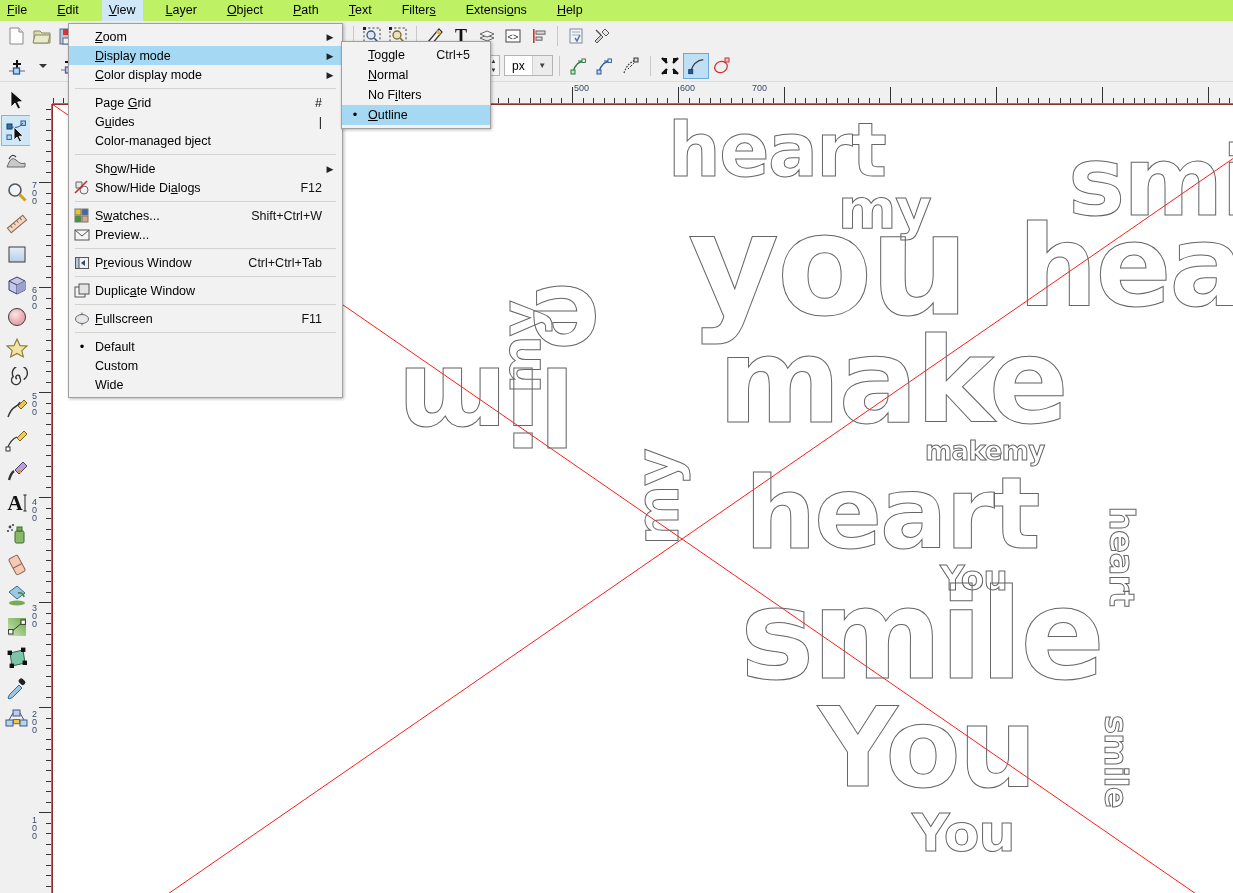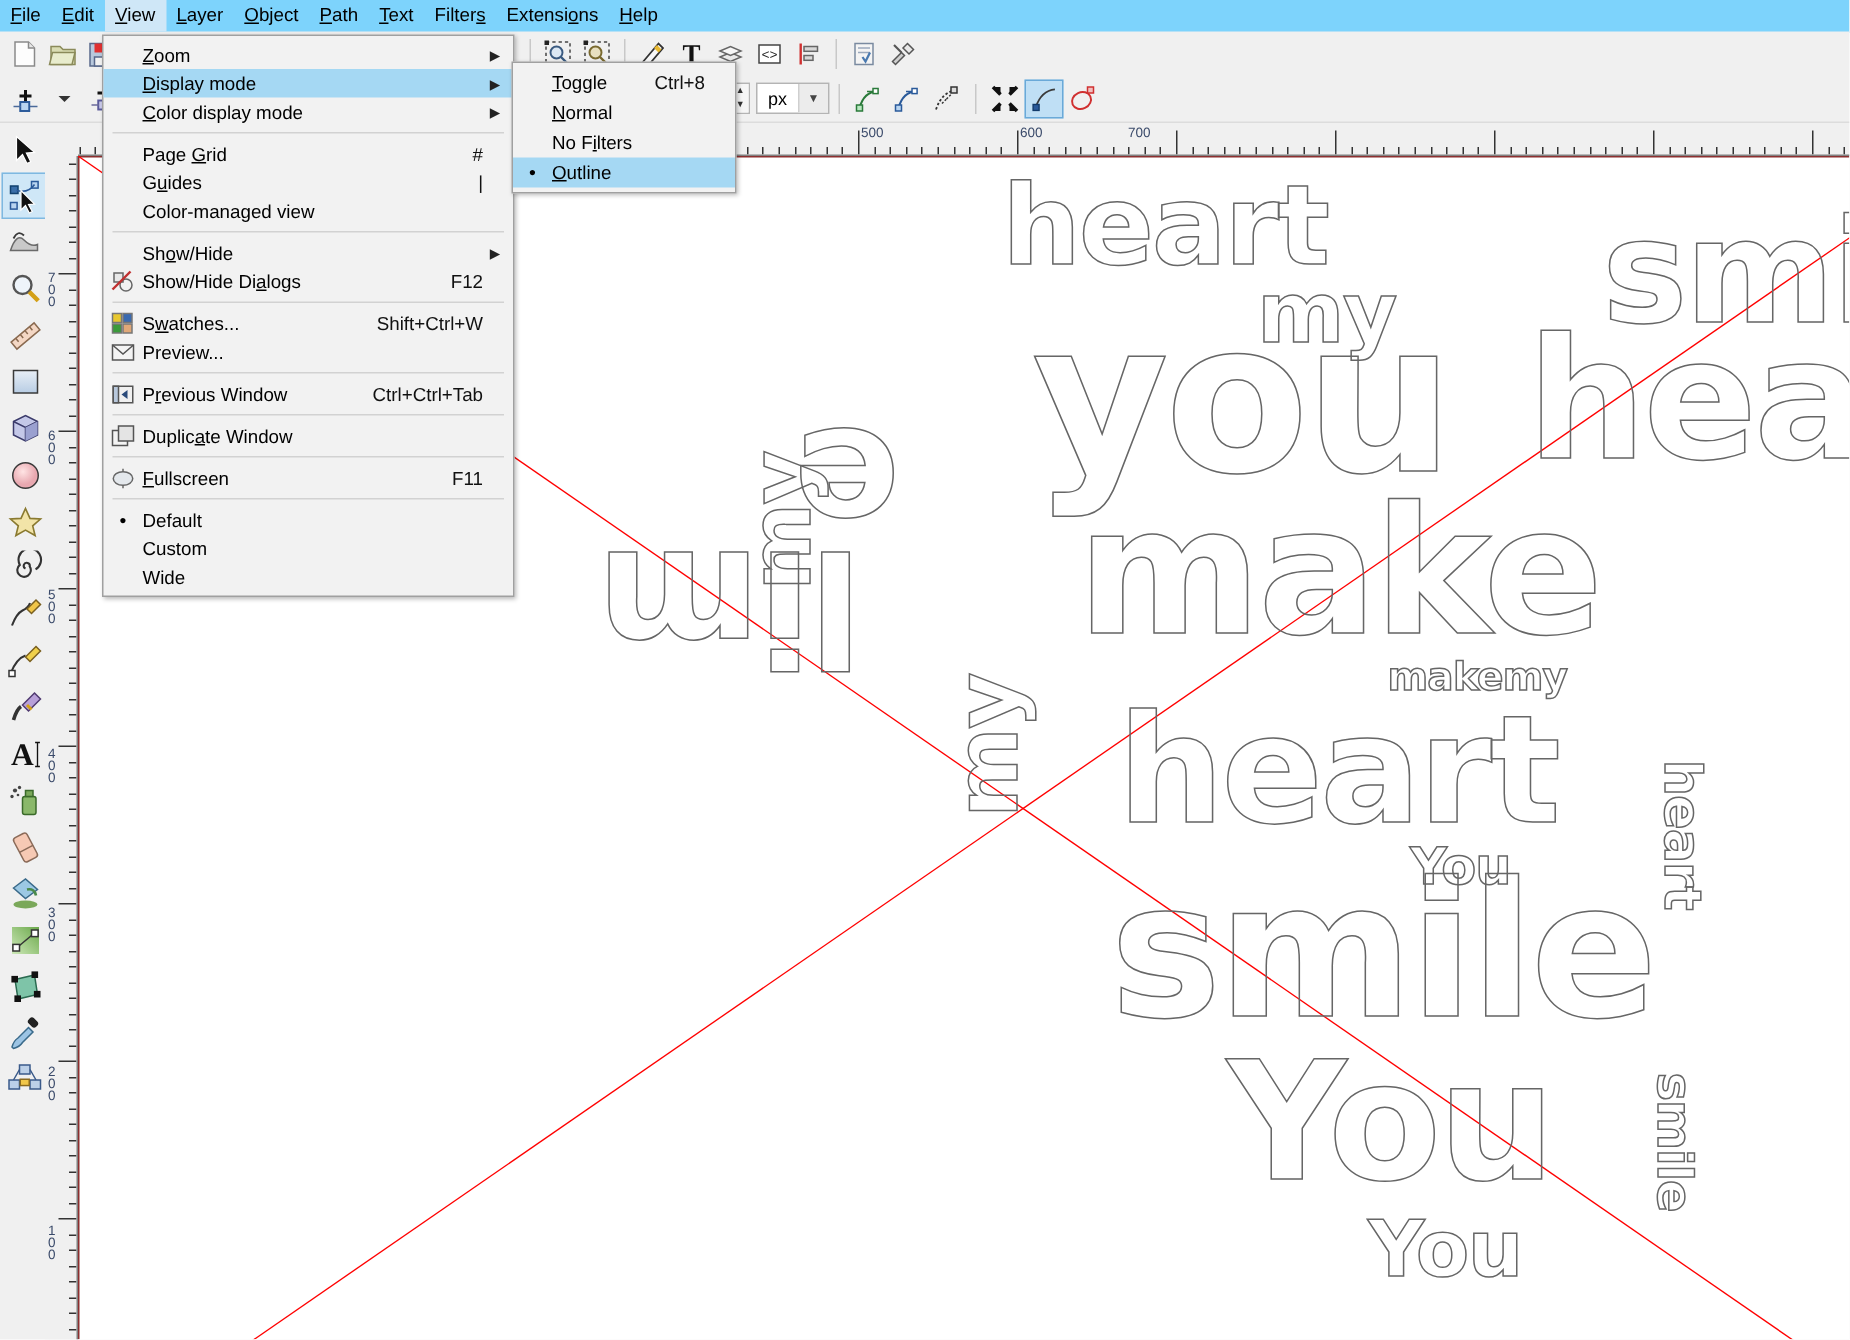--- a/index.html
+++ b/index.html
@@ -10,22 +10,22 @@
     background: #ffffff;
     font-family: "Liberation Sans", sans-serif;
     font-size: 12px;
     color: #000;
   }
   #app { position: relative; width: 1233px; height: 893px; background:#f0f0f0; }
 
   
   #menubar {
     position:absolute; top:0; left:0; width:1233px; height:22px;
-    background:#7dd3fc; display:flex; align-items:center;
-    font-size:12.5px; border-bottom:1px solid #f0f0f0;
+    background:#bef264; display:flex; align-items:center;
+    font-size:12.5px; border-bottom:1px solid #f0f0f0;gap:16px;
   }
   .menu-item {
     padding:3px 7px; cursor:default; line-height:15px; white-space:nowrap;
   }
   .menu-item.active { background:#cfe7f7; }
   .menu-item u { text-decoration: underline; }
 
   
   #toolbar-commands {
     position:absolute; top:22px; left:0; width:1233px; height:28px;
@@ -867,21 +867,21 @@
         <span class="m-arrow"></span>
       </div>
       <div class="mrow">
         <span class="m-icon"></span>
         <span class="m-label">G<u>u</u>ides</span>
         <span class="m-accel">|</span>
         <span class="m-arrow"></span>
       </div>
       <div class="mrow">
         <span class="m-icon"></span>
-        <span class="m-label">Color-managed view</span>
+        <span class="m-label">Color-managed bject</span>
         <span class="m-arrow"></span>
       </div>
       <div class="msep"></div>
       <div class="mrow">
         <span class="m-icon"></span>
         <span class="m-label">Sh<u>o</u>w/Hide</span>
         <span class="m-arrow">▶</span>
       </div>
       <div class="mrow">
         <span class="m-icon">
@@ -970,21 +970,21 @@
         <span class="m-icon"></span>
         <span class="m-label">Wide</span>
         <span class="m-arrow"></span>
       </div>
     </div>
 
   <div id="display-submenu">
       <div class="mrow">
         <span class="m-icon"></span>
         <span class="m-label"><u>T</u>oggle</span>
-        <span class="m-accel">Ctrl+8</span>
+        <span class="m-accel">Ctrl+5</span>
         <span class="m-arrow"></span>
       </div>
       <div class="mrow">
         <span class="m-icon"></span>
         <span class="m-label"><u>N</u>ormal</span>
         <span class="m-arrow"></span>
       </div>
       <div class="mrow">
         <span class="m-icon"></span>
         <span class="m-label">No F<u>i</u>lters</span>

